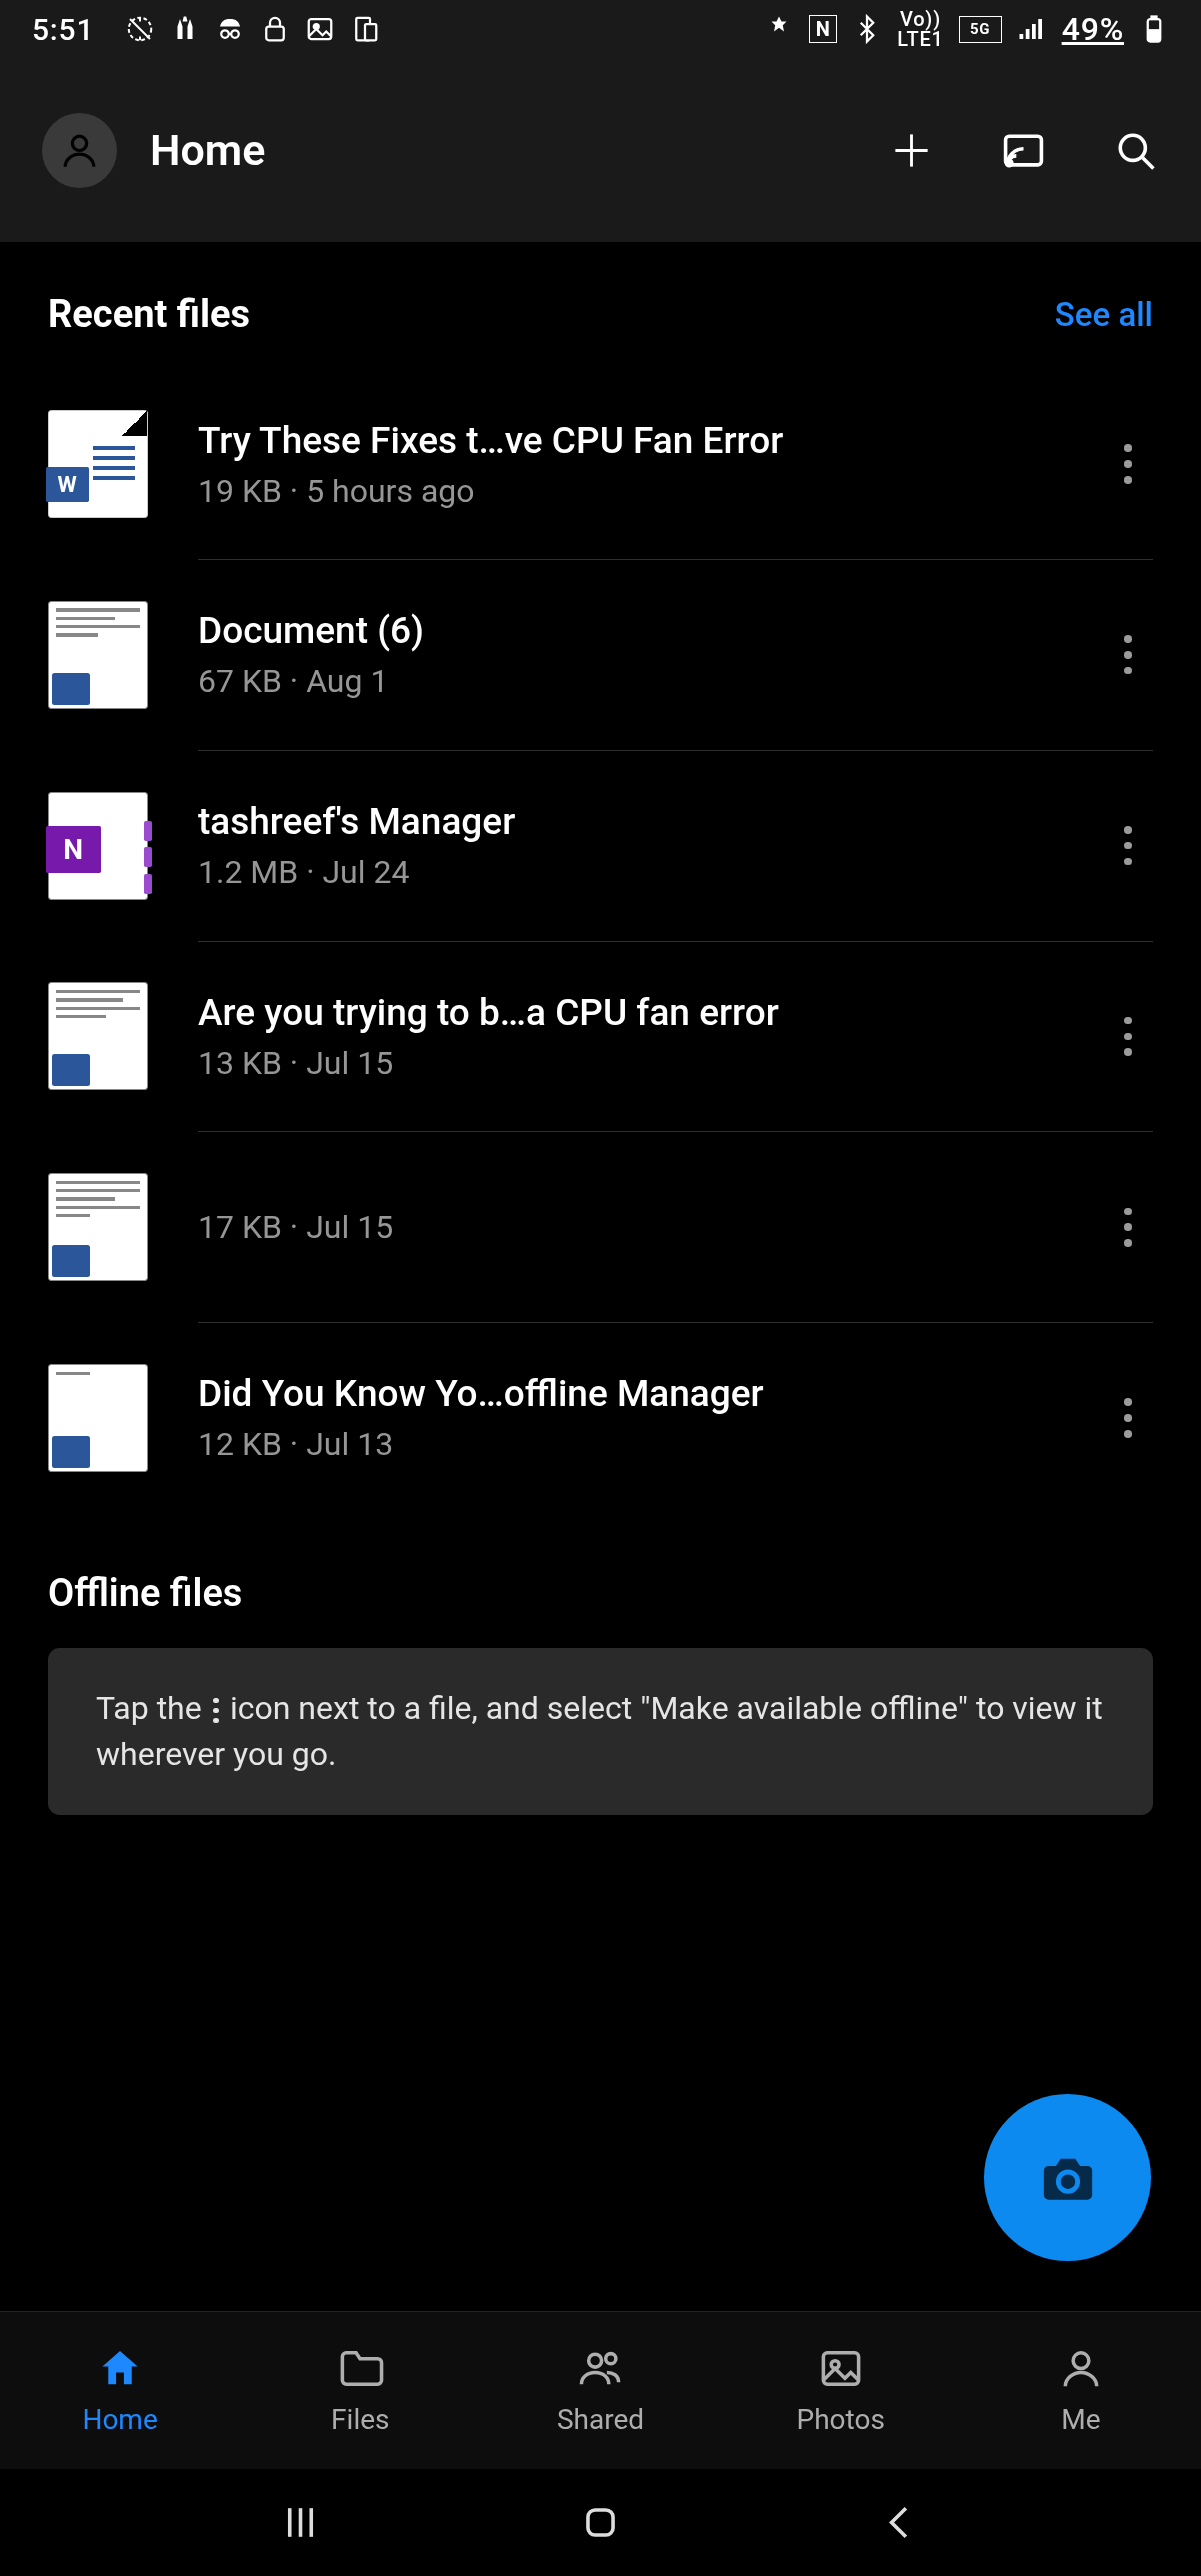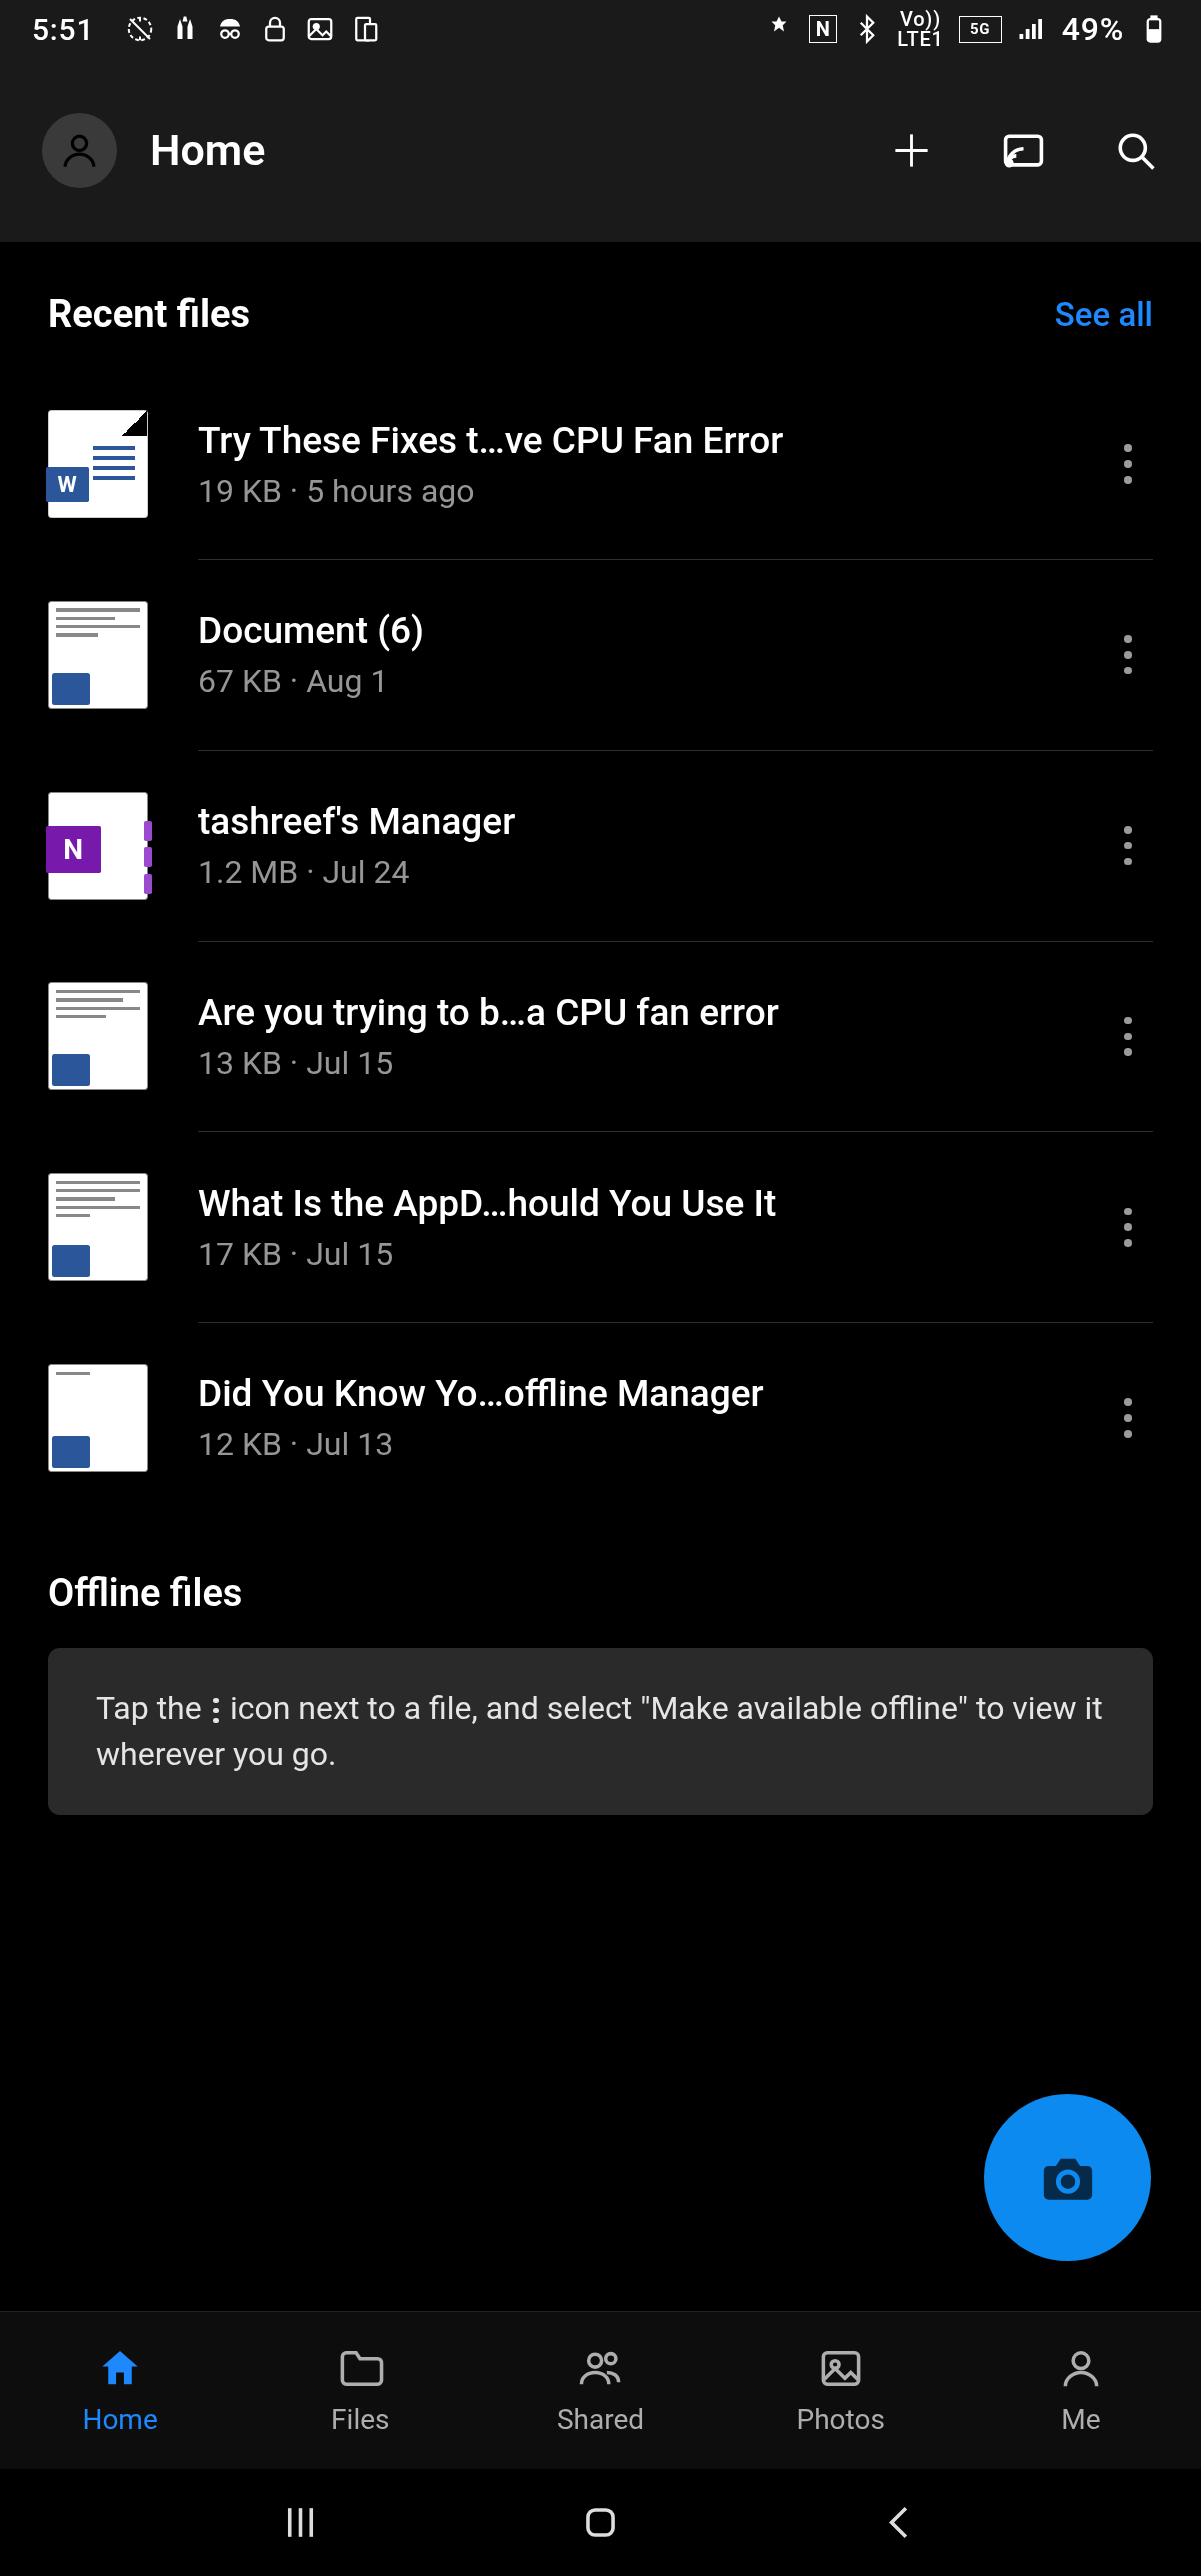--- a/index.html
+++ b/index.html
@@ -367,21 +367,21 @@
           <path d="M7 7l10 10-5 5V2l5 5L7 17"></path>
         </svg>
     </span>
     <span class="status-text">Vo))<br>LTE1</span>
     <span class="sicon" style="border:1.7px solid #fff;width:43px;height:27px;font-size:15px;font-weight:700;display:flex;align-items:center;justify-content:center;">5G</span>
     <span class="sicon">
       <svg viewBox="0 0 24 24" fill="#fff">
           <path d="M2 20h3v-4H2zm5 0h3v-8H7zm5 0h3V8h-3zm5 0h3V4h-3z"></path>
         </svg>
     </span>
-    <span style="font-size:32px;">49%</span>
+    <span style="font-size:32px;text-decoration:underline;">49%</span>
     <span class="sicon">
       <svg viewBox="0 0 24 24" fill="none" stroke="#fff" stroke-width="1.8">
           <rect x="7" y="4" width="10" height="18" rx="2"></rect>
           <rect x="10" y="2" width="4" height="2" fill="#fff"></rect>
           <rect x="8" y="13" width="8" height="8" fill="#fff"></rect>
         </svg>
     </span>
   </div>
 </div>
 
@@ -517,21 +517,20 @@
         <div class="texture">
             <span></span>
             <span></span>
             <span style="width:70%"></span>
             <span></span>
             <span style="width:40%"></span>
           </div>
         <div class="chip"></div>
       </div>
       <div class="file-info">
-        <div class="file-name">What Is the AppD…hould You Use It</div>
         <div class="file-meta">17 KB · Jul 15</div>
       </div>
       <div class="file-more">
           <span></span>
           <span></span>
           <span></span>
         </div>
     </div>
     <div class="divider"></div>
 

